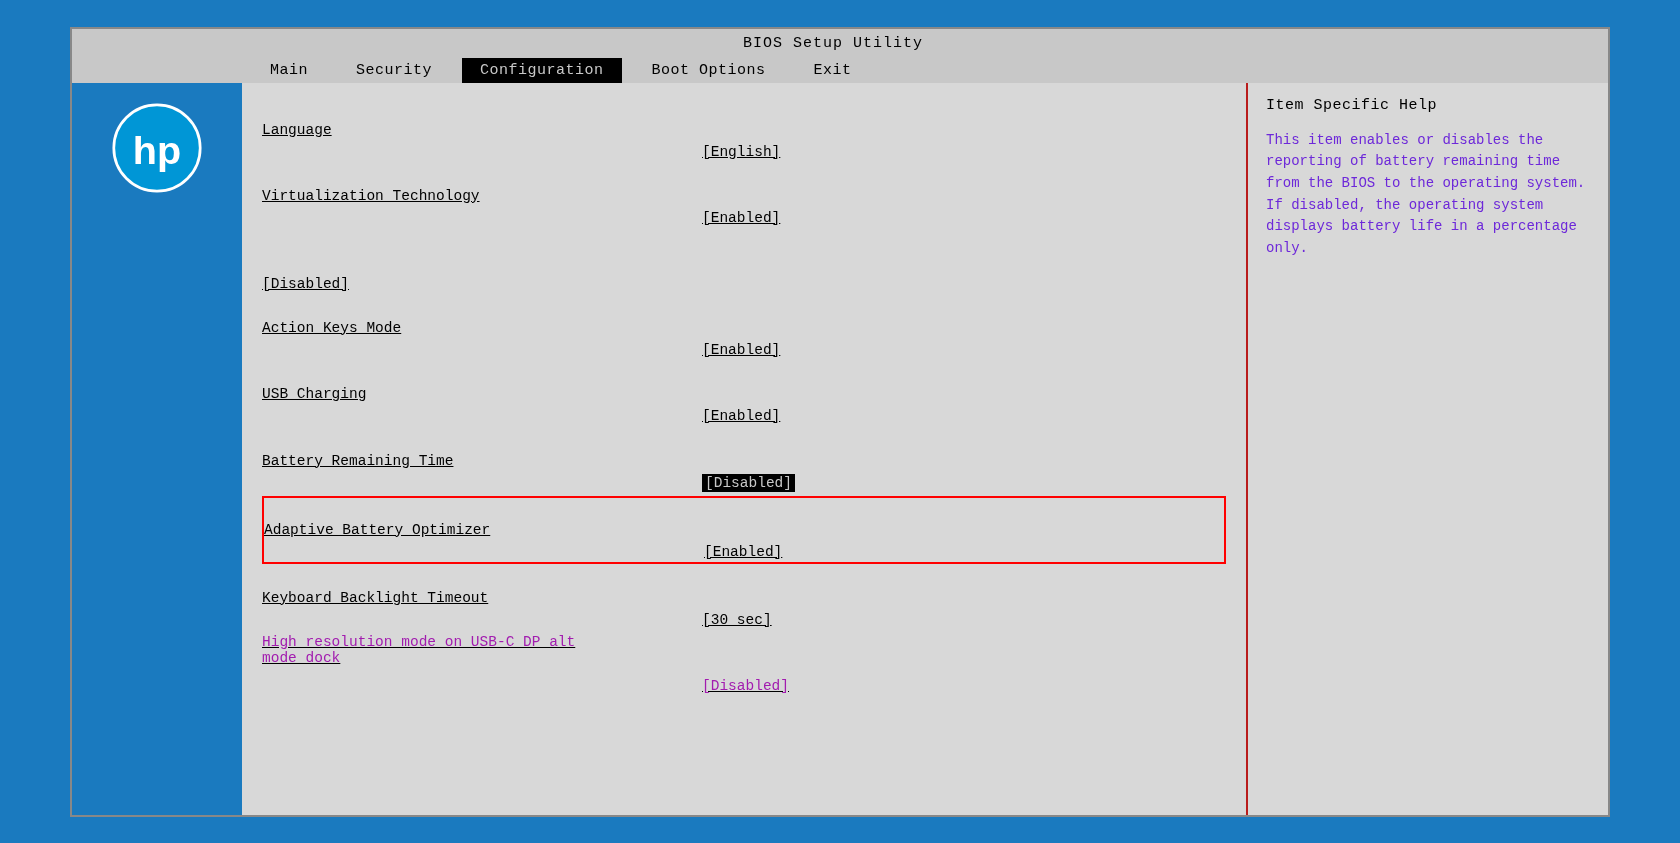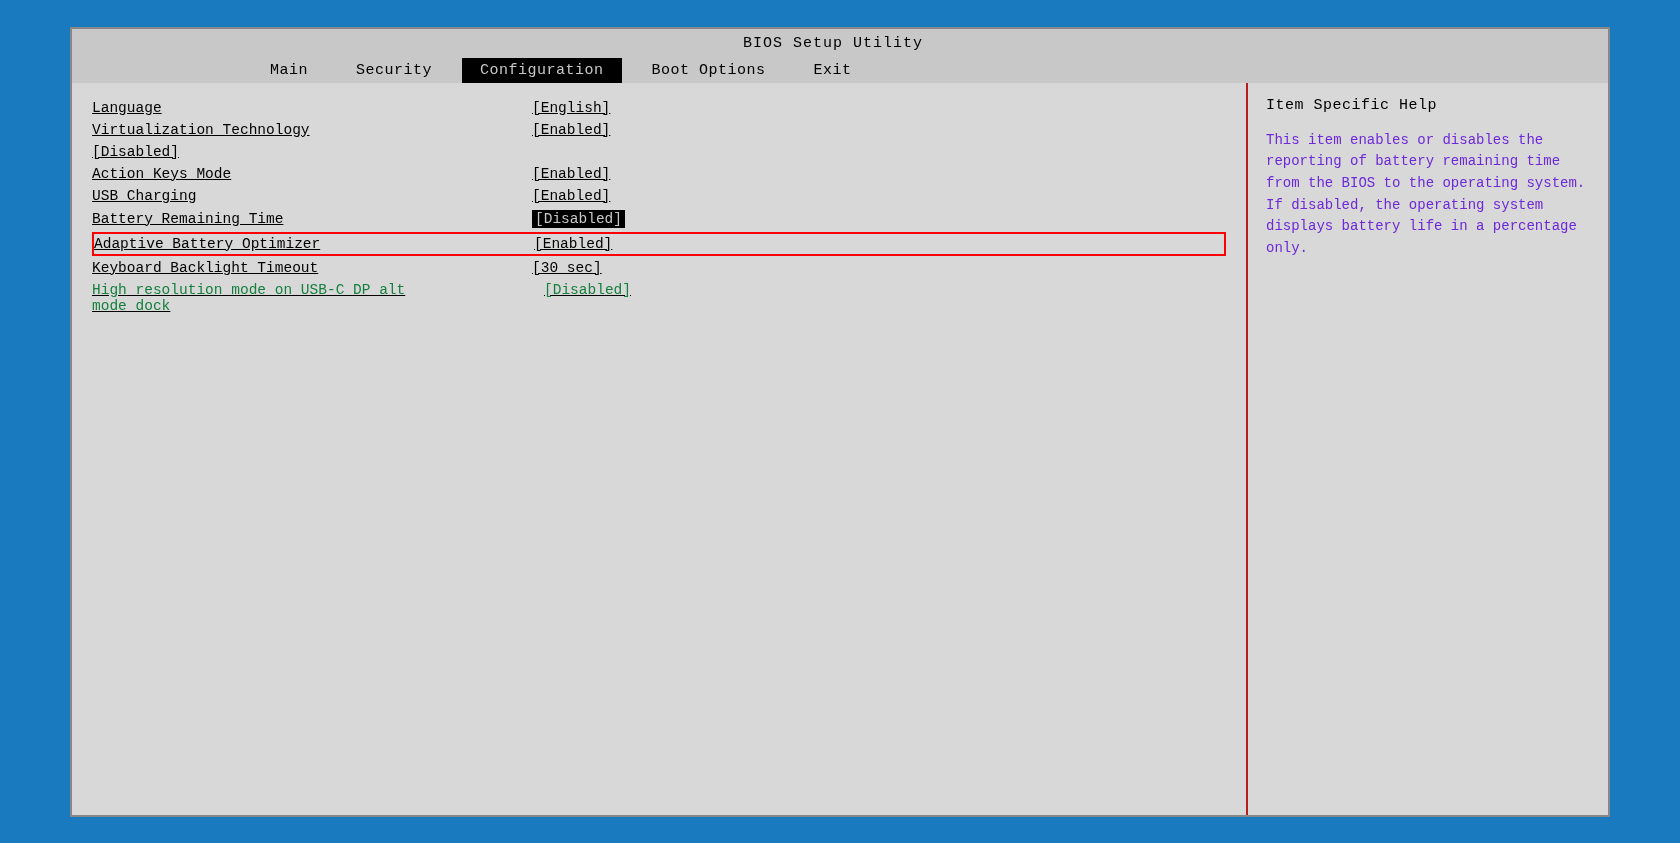--- a/index.html
+++ b/index.html
@@ -104,20 +104,21 @@
       font-family: 'Courier New', Courier, monospace;
     }
 
     .setting-name {
       width: 440px;
       flex-shrink: 0;
     }
 
     .setting-value {
       font-family: 'Courier New', Courier, monospace;
+      margin-top: 44px;
     }
 
     
     .row-highlighted-value .setting-value {
       background: #000;
       color: #c8c8c8;
       padding: 1px 3px;
     }
 
     
@@ -131,23 +132,22 @@
       
     }
 
     
     .setting-row-multiline {
       display: flex;
       flex-direction: row;
       align-items: flex-start;
       padding: 3px 0;
       font-size: 14.5px;
-      color: #15803d;
-      font-family: 'Courier New', Courier, monospace;
-      gap: 12px;
+      color: #a21caf;
+      font-family: 'Courier New', Courier, monospace;
     }
 
     .setting-name-multiline {
       width: 440px;
       flex-shrink: 0;
     }
 
     
     .help-panel {
       width: 360px;
@@ -183,20 +183,28 @@
   <div class="nav-menu">
     <div class="nav-item">Main</div>
     <div class="nav-item">Security</div>
     <div class="nav-item active">Configuration</div>
     <div class="nav-item">Boot Options</div>
     <div class="nav-item">Exit</div>
   </div>
 
   <div class="main-content">
 
+    <div class="logo-area">
+      <svg class="hp-logo" viewBox="0 0 100 100" xmlns="http://www.w3.org/2000/svg">
+
+        <circle cx="50" cy="50" r="48" fill="#0096d6" stroke="#fff" stroke-width="3"></circle>
+
+        <text x="50" y="68" text-anchor="middle" font-family="Arial, sans-serif" font-size="44" font-weight="bold" fill="white">hp</text>
+      </svg>
+    </div>
 
     <div class="settings-panel">
 
       <div class="setting-row">
         <span class="setting-name">Language</span>
         <span class="setting-value">[English]</span>
       </div>
 
       <div class="setting-row">
         <span class="setting-name">Virtualization Technology</span>

